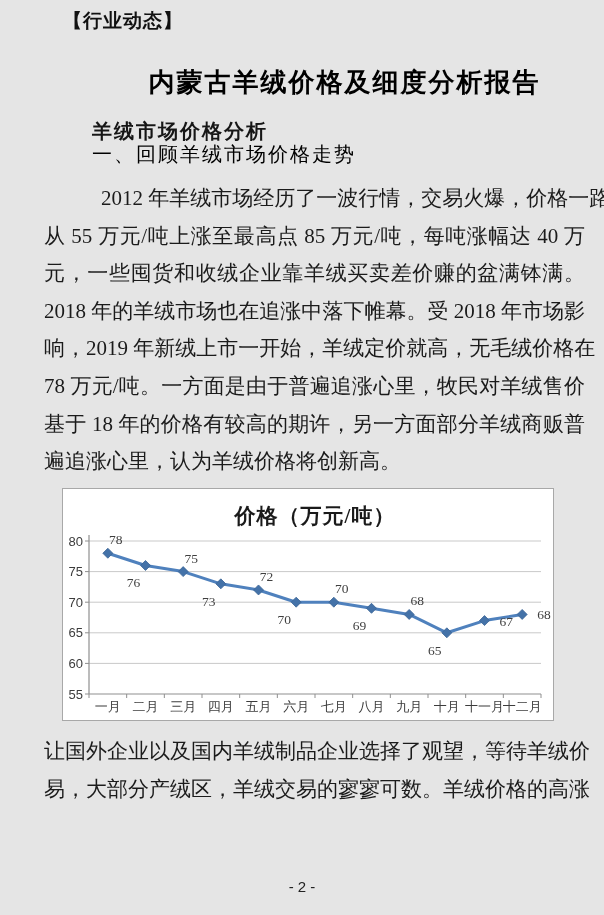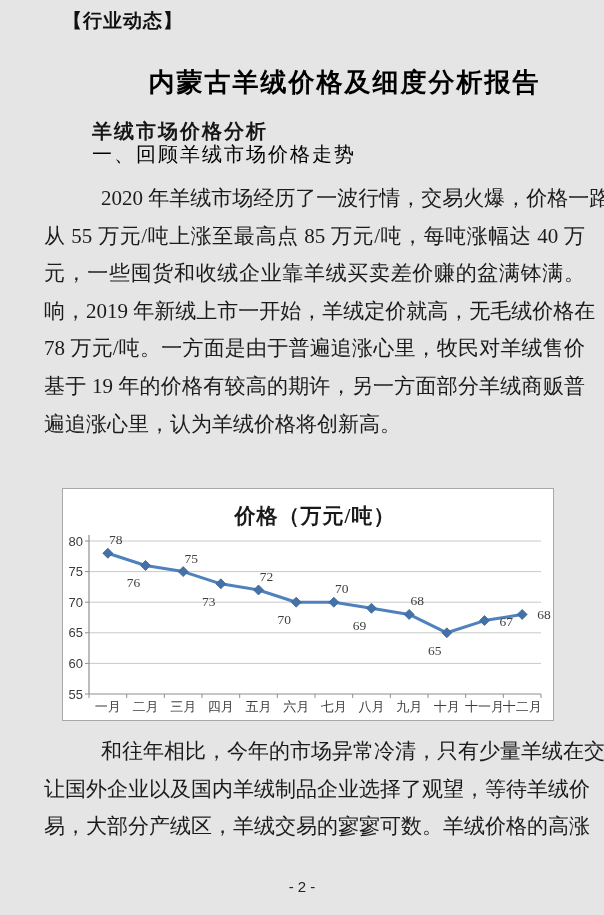--- a/index.html
+++ b/index.html
@@ -62,26 +62,27 @@
 </head>
 <body>
 
 <div class="page">
   <div class="tag">【行业动态】</div>
   <h1 class="title">内蒙古羊绒价格及细度分析报告</h1>
   <div class="subtitle">羊绒市场价格分析</div>
   <div class="section">一、回顾羊绒市场价格走势</div>
 
   <div class="para p1" id="para1">
-      <div class="line indent">2020 年羊绒市场经历了一波行情，交易火爆，价格一路</div>
+      <div class="line indent">2012 年羊绒市场经历了一波行情，交易火爆，价格一路</div>
       <div class="line">从 55 万元/吨上涨至最高点 85 万元/吨，每吨涨幅达 40 万</div>
       <div class="line">元，一些囤货和收绒企业靠羊绒买卖差价赚的盆满钵满。</div>
+      <div class="line">2018 年的羊绒市场也在追涨中落下帷幕。受 2018 年市场影</div>
       <div class="line">响，2019 年新绒上市一开始，羊绒定价就高，无毛绒价格在</div>
       <div class="line">78 万元/吨。一方面是由于普遍追涨心里，牧民对羊绒售价</div>
-      <div class="line">基于 19 年的价格有较高的期许，另一方面部分羊绒商贩普</div>
+      <div class="line">基于 18 年的价格有较高的期许，另一方面部分羊绒商贩普</div>
       <div class="line last">遍追涨心里，认为羊绒价格将创新高。</div>
     </div>
 
   <div class="chart-box" id="chart"><svg viewBox="0 0 492 233" width="492" height="233">
         <line x1="22" y1="205" x2="26" y2="205" stroke="#8f8f8f" stroke-width="1"></line>
         <text x="20" y="209.5" text-anchor="end" font-size="13" fill="#3c3c3c" font-family="Liberation Sans, DejaVu Sans, sans-serif">55</text>
         <line x1="26" y1="174.4" x2="478" y2="174.4" stroke="#c9c9c9" stroke-width="1"></line>
         <line x1="22" y1="174.4" x2="26" y2="174.4" stroke="#8f8f8f" stroke-width="1"></line>
         <text x="20" y="178.9" text-anchor="end" font-size="13" fill="#3c3c3c" font-family="Liberation Sans, DejaVu Sans, sans-serif">60</text>
         <line x1="26" y1="143.8" x2="478" y2="143.8" stroke="#c9c9c9" stroke-width="1"></line>
@@ -145,19 +146,18 @@
         <text x="221.16666666666666" y="135.2" text-anchor="middle" font-size="13.5" fill="#3f3f3f">70</text>
         <text x="278.8333333333333" y="104.2" text-anchor="middle" font-size="13.5" fill="#3f3f3f">70</text>
         <text x="296.5" y="141.32" text-anchor="middle" font-size="13.5" fill="#3f3f3f">69</text>
         <text x="354.16666666666663" y="116.44" text-anchor="middle" font-size="13.5" fill="#3f3f3f">68</text>
         <text x="371.8333333333333" y="165.8" text-anchor="middle" font-size="13.5" fill="#3f3f3f">65</text>
         <text x="436.5" y="136.56" text-anchor="start" font-size="13.5" fill="#3f3f3f">67</text>
         <text x="474.16666666666663" y="130.44" text-anchor="start" font-size="13.5" fill="#3f3f3f">68</text>
       </svg></div>
 
   <div class="para p2" id="para2">
-      <div class="line indent">和往年相比，今年的市场异常冷清，只有少量羊绒在交</div>
       <div class="line">让国外企业以及国内羊绒制品企业选择了观望，等待羊绒价</div>
       <div class="line">易，大部分产绒区，羊绒交易的寥寥可数。羊绒价格的高涨</div>
     </div>
 
   <div class="page-num">- 2 -</div>
 </div>
 
 </body></html>

